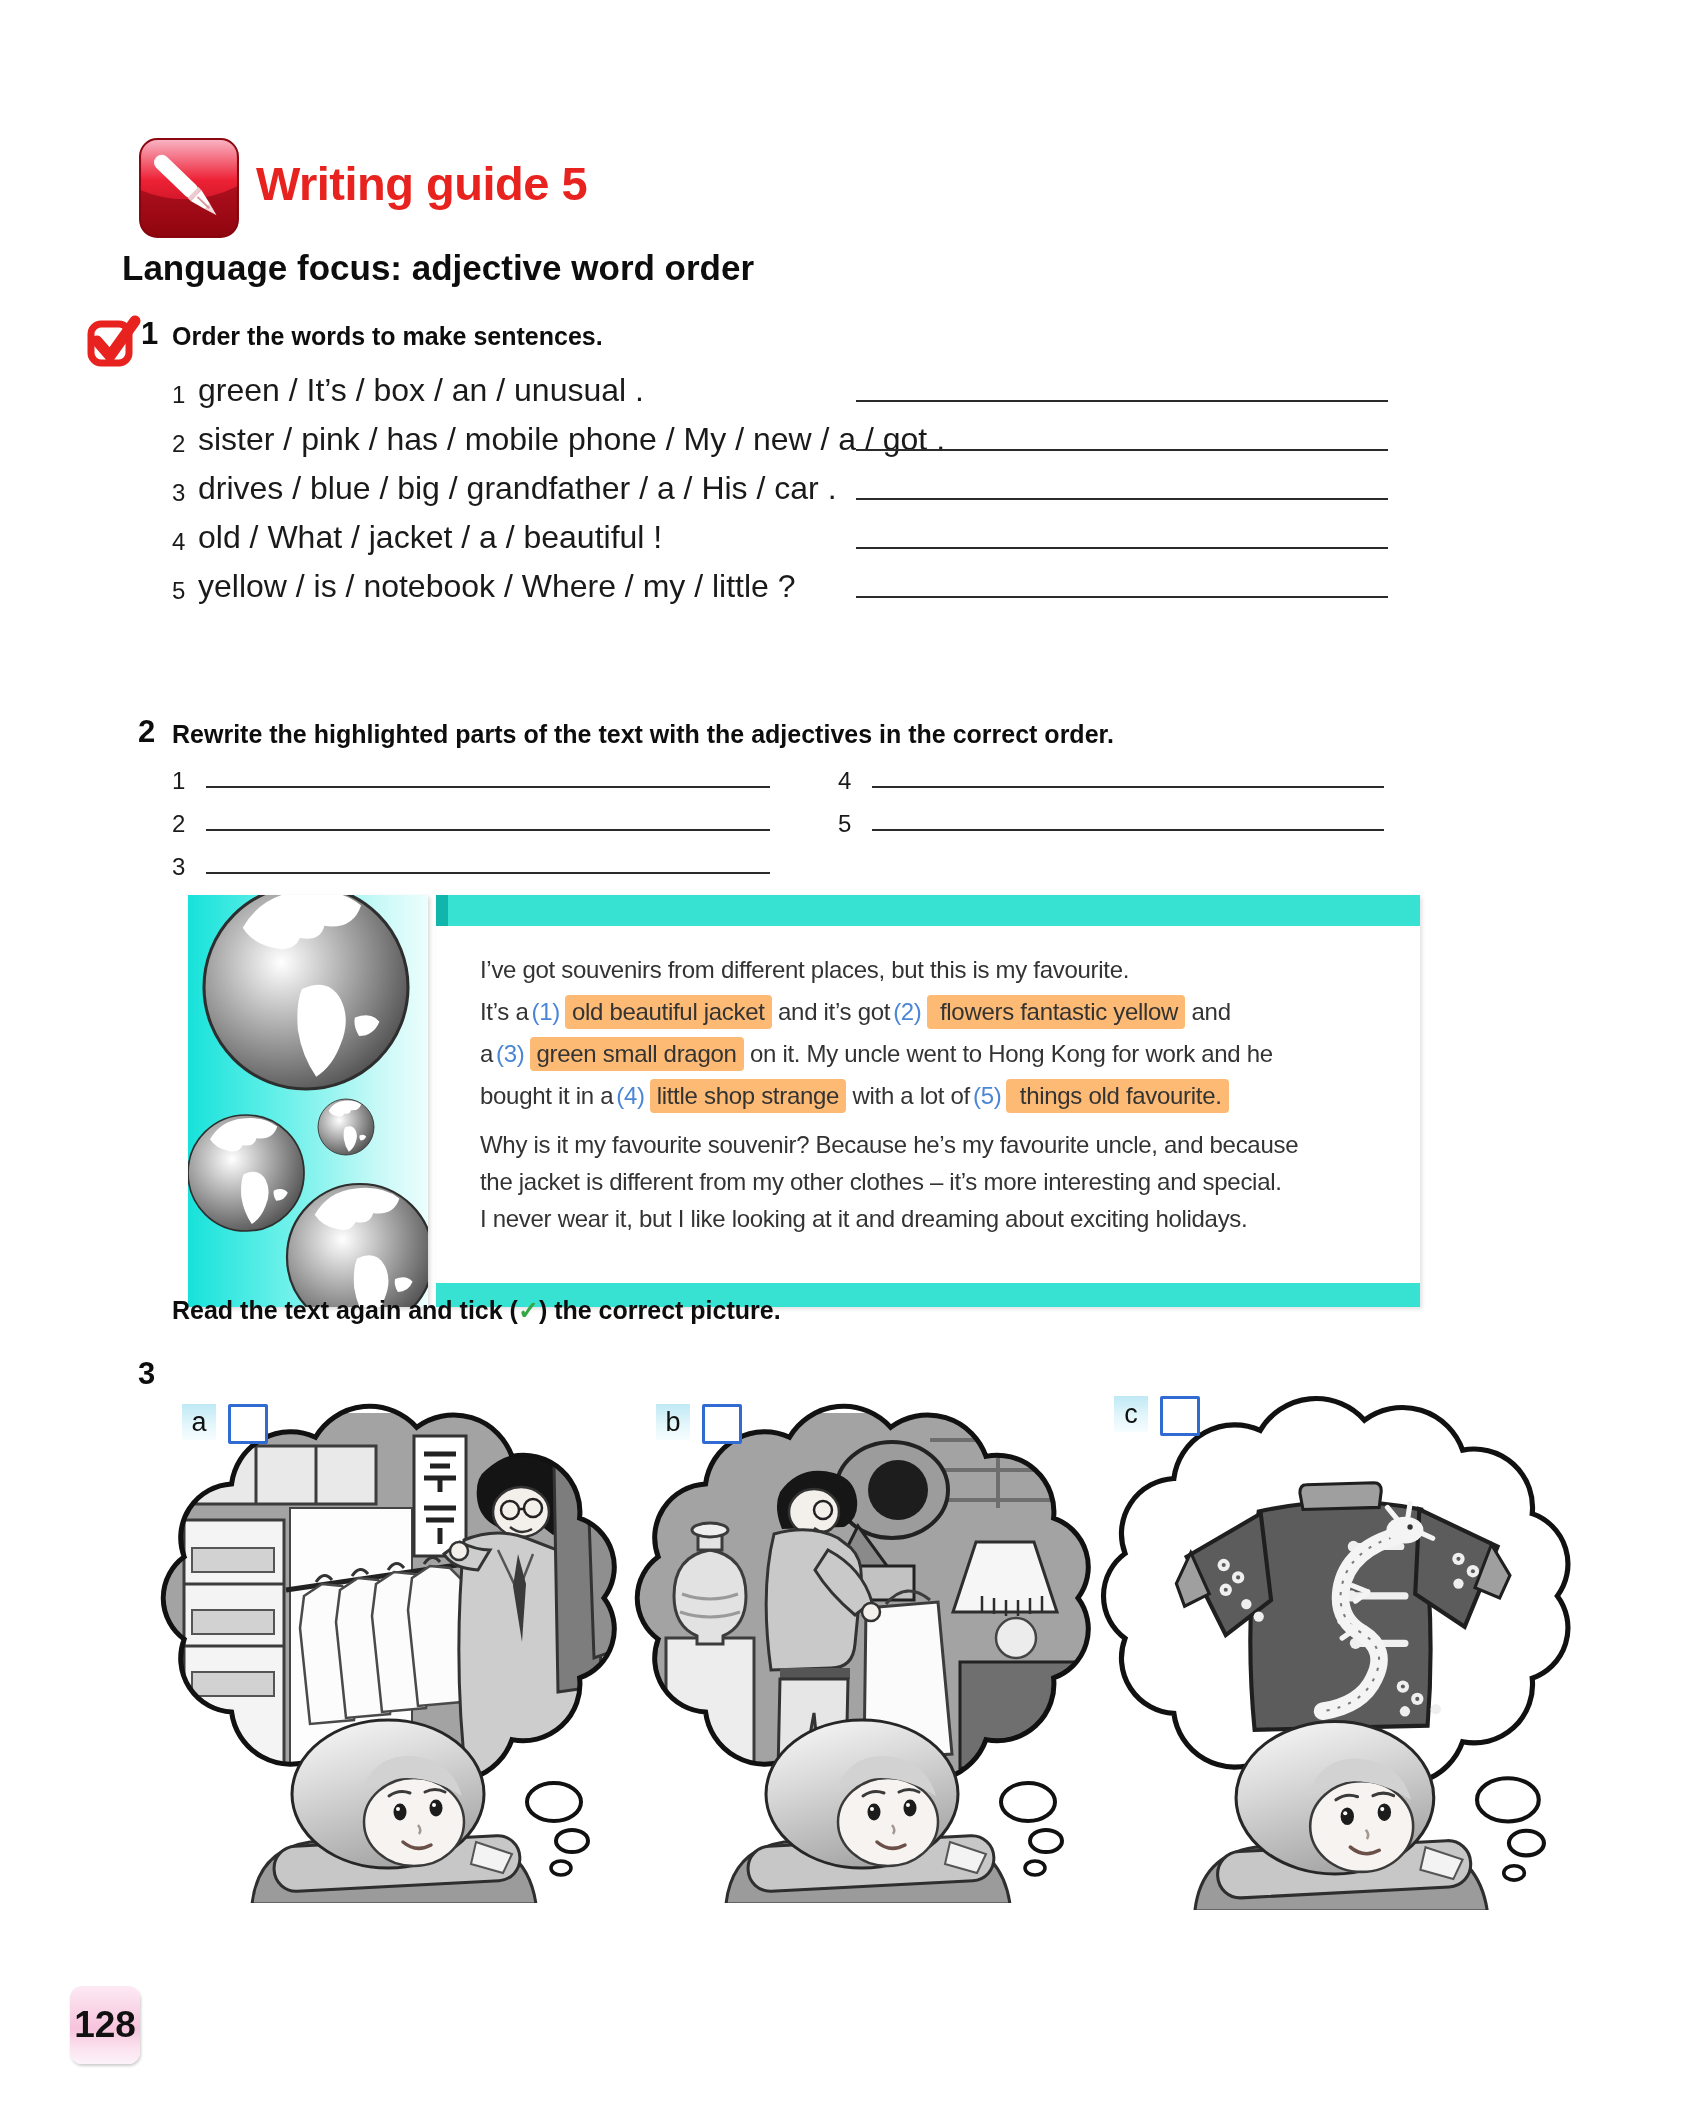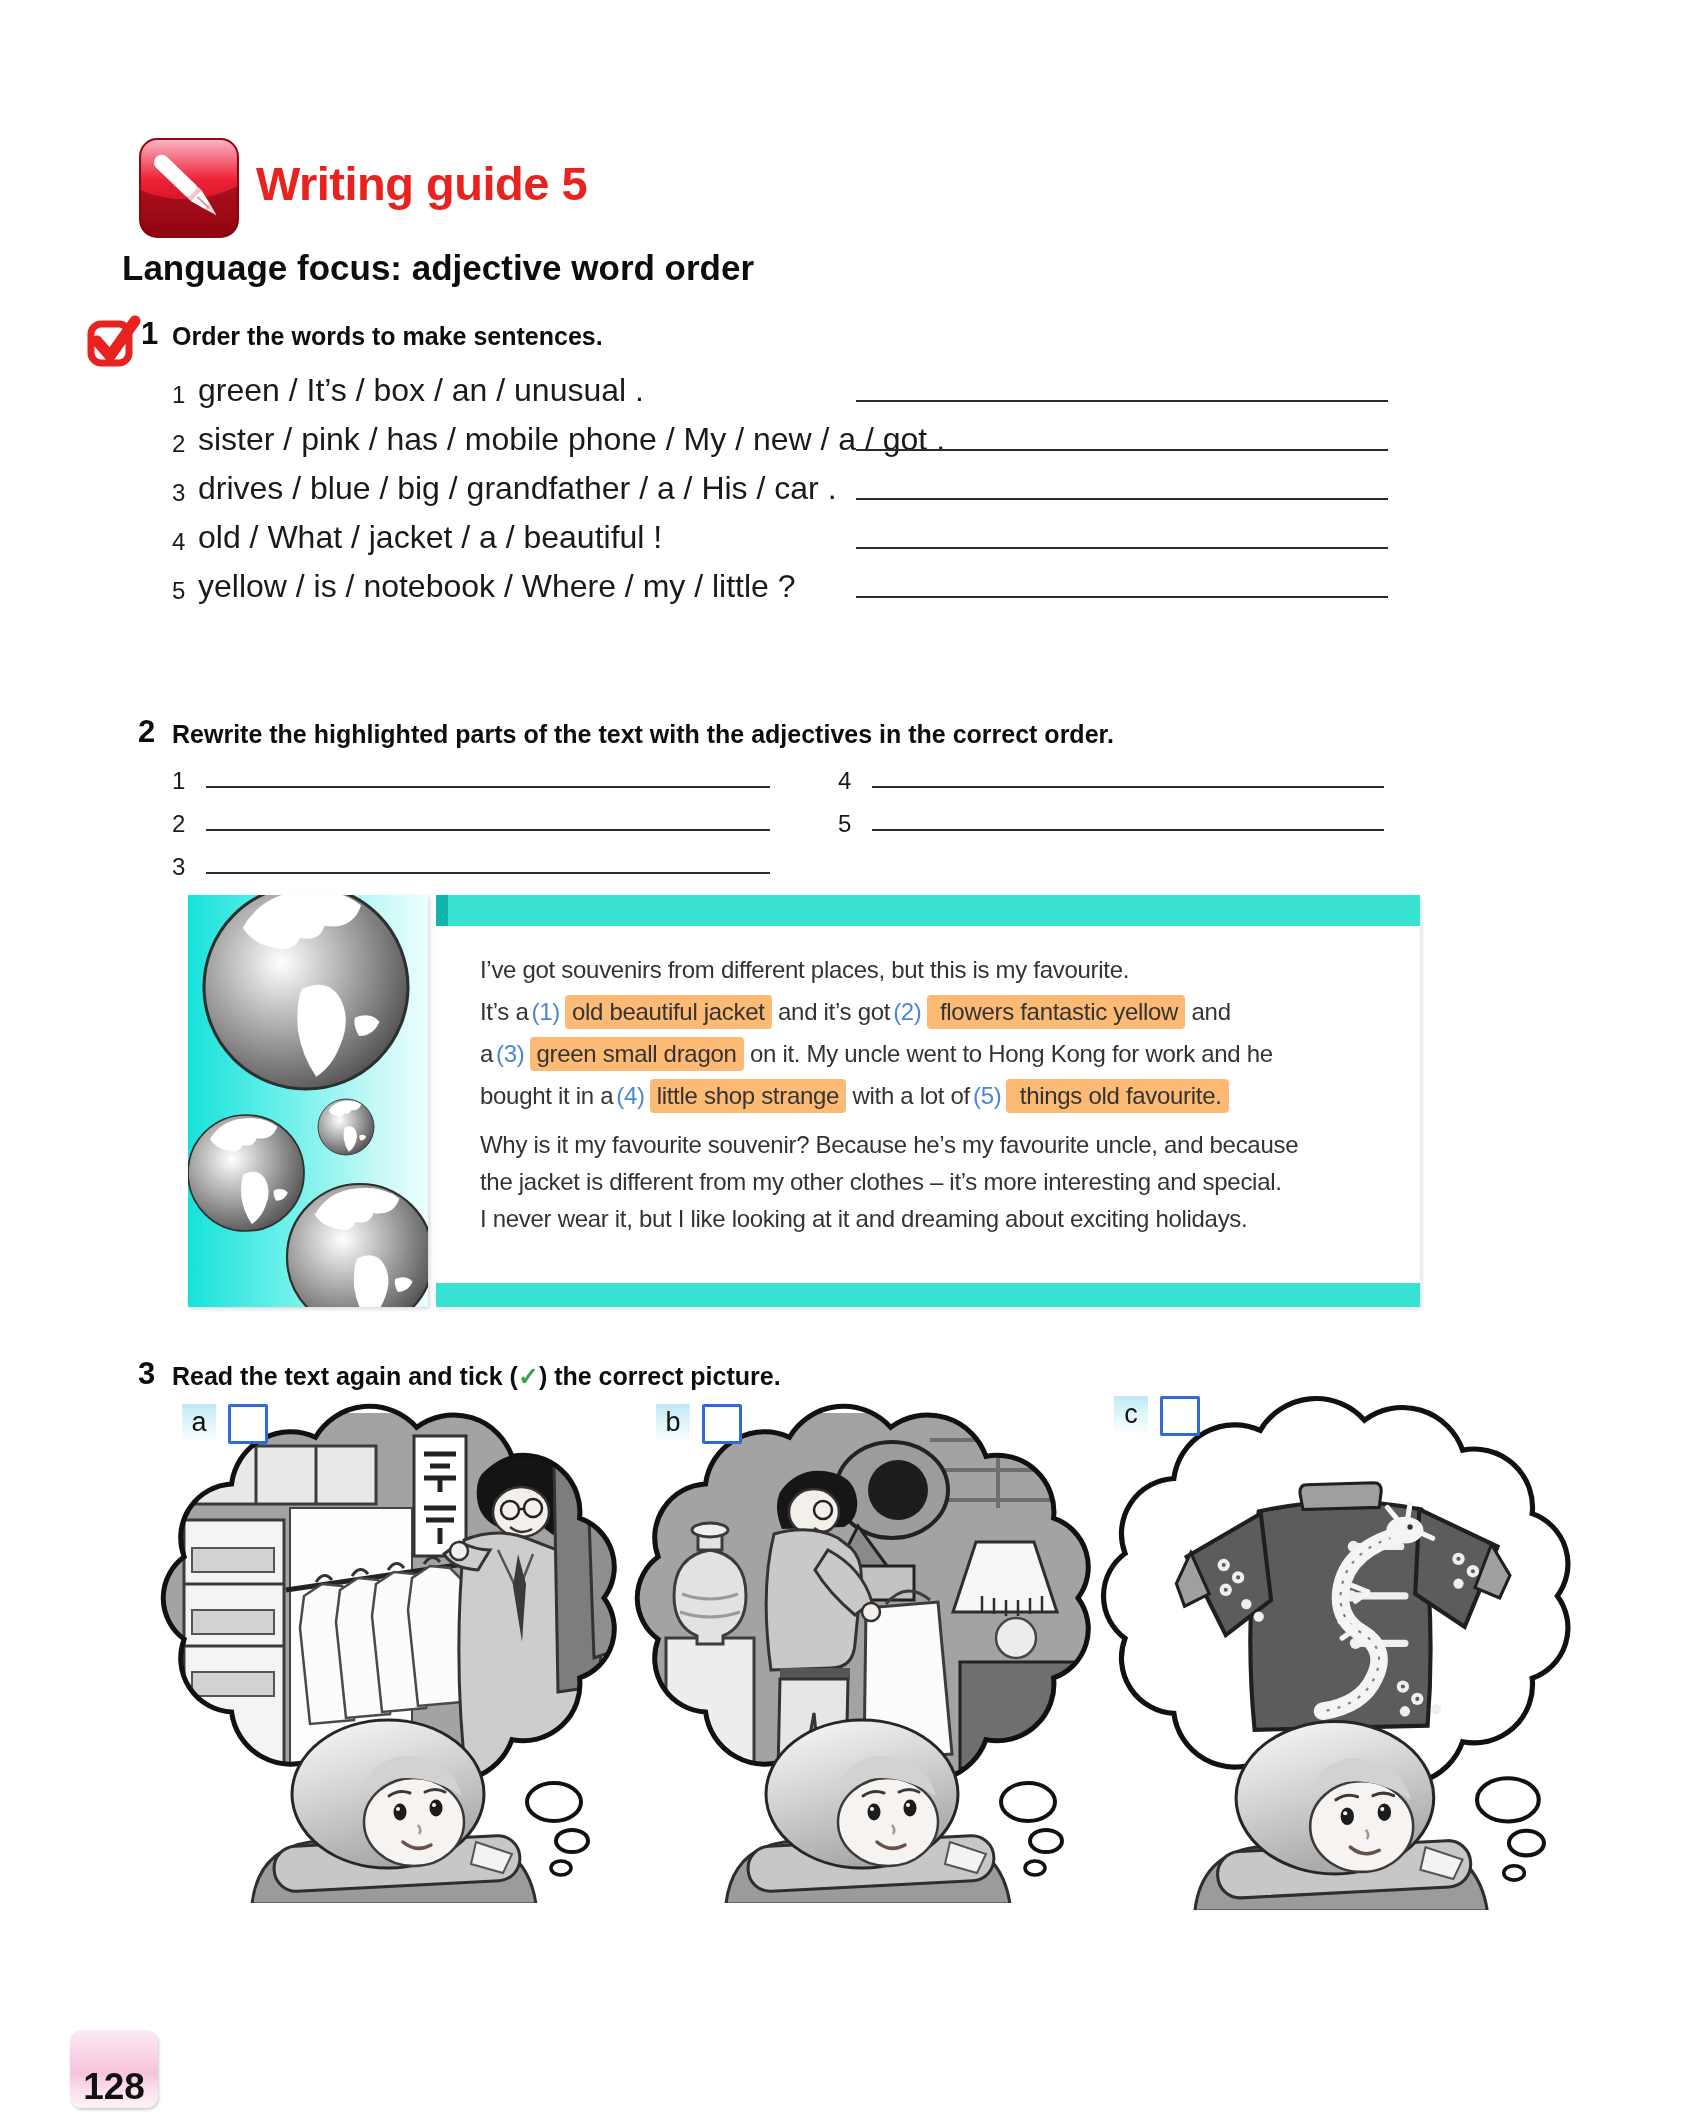--- a/index.html
+++ b/index.html
@@ -53,25 +53,25 @@
   .pic-a{left:156px;top:1398px;width:470px;height:505px;}
   .pic-b{left:630px;top:1398px;width:470px;height:505px;}
   .pic-c{left:1088px;top:1390px;width:500px;height:520px;}
   .pic-label-row{position:absolute;left:26px;top:6px;display:flex;align-items:flex-start;z-index:2;}
   .pic-letter{width:34px;height:36px;text-align:center;line-height:36px;font-size:27px;color:#111;
               background:linear-gradient(180deg,#bfe9f5 0%,#e2f6fb 55%,#f7fdfe 100%);}
   .pic-checkbox{width:34px;height:34px;background:#fff;border:3px solid #2f6bd0;margin-left:12px;border-radius:2px;}
   .pic-svg{position:absolute;left:0;top:0;width:100%;height:100%;}
 
   
-  .page-badge{position:absolute;left:70px;top:1986px;width:88px;height:78px;border-radius:12px;
+  .page-badge{position:absolute;left:70px;top:1986px;width:70px;height:78px;border-radius:12px;
               background:linear-gradient(180deg,#fdeaf4 0%,#f6c3dc 55%,#fbe3ef 80%,#fdf2f8 100%);
               box-shadow:1px 2px 3px rgba(0,0,0,.2);
-              display:flex;align-items:flex-end;justify-content:center;
-              font-size:37px;font-weight:800;color:#111;margin-top:44px;}
+              display:flex;align-items:center;justify-content:center;
+              font-size:37px;font-weight:800;color:#111;}
   .tick-green{color:#35a845;}
 </style>
 </head>
 <body>
 
 <svg width="0" height="0" style="position:absolute" aria-hidden="true">
   <defs>
     <linearGradient id="hairG" x1="0" y1="0" x2="0.4" y2="1">
       <stop offset="0" stop-color="#fbfbfb"></stop>
         <stop offset="0.45" stop-color="#d8d8d8"></stop>
@@ -214,21 +214,21 @@
         <div>
             <div class="story-line p2">Why is it my favourite souvenir? Because he’s my favourite uncle, and because</div>
             <div class="story-line p2">the jacket is different from my other clothes – it’s more interesting and special.</div>
             <div class="story-line p2">I never wear it, but I like looking at it and dreaming about exciting holidays.</div>
           </div>
       </div>
     </div>
   </div>
 
   <div class="ex-num" style="left:138px;top:1356px">3</div>
-  <div class="ex-instr" style="left:172px;top:1362px">
+  <div class="ex-instr" style="left:172px;top:1296px">
     <span>Read the text again and tick (</span><span class="tick-green">✓</span><span>) the correct picture.</span>
   </div>
 
   <div class="picture pic-a">
     <div class="pic-label-row">
       <span class="pic-letter">a</span>
       <span class="pic-checkbox"></span>
     </div>
     <svg class="pic-svg" viewBox="0 0 470 505">
       <path fill="#ffffff" d="M448.0 200.0 A51.8 51.8 0 0 1 423.6 279.9 A56.7 56.7 0 0 1 356.0 341.6 A61.8 61.8 0 0 1 260.7 370.7 A63.0 63.0 0 0 1 159.5 360.8 A59.6 59.6 0 0 1 75.6 314.1 A53.9 53.9 0 0 1 28.2 241.2 A51.0 51.0 0 0 1 28.2 158.8 A53.9 53.9 0 0 1 75.6 85.9 A59.6 59.6 0 0 1 159.5 39.2 A63.0 63.0 0 0 1 260.7 29.3 A61.8 61.8 0 0 1 356.0 58.4 A56.7 56.7 0 0 1 423.6 120.1 A51.8 51.8 0 0 1 448.0 200.0 Z"></path>

